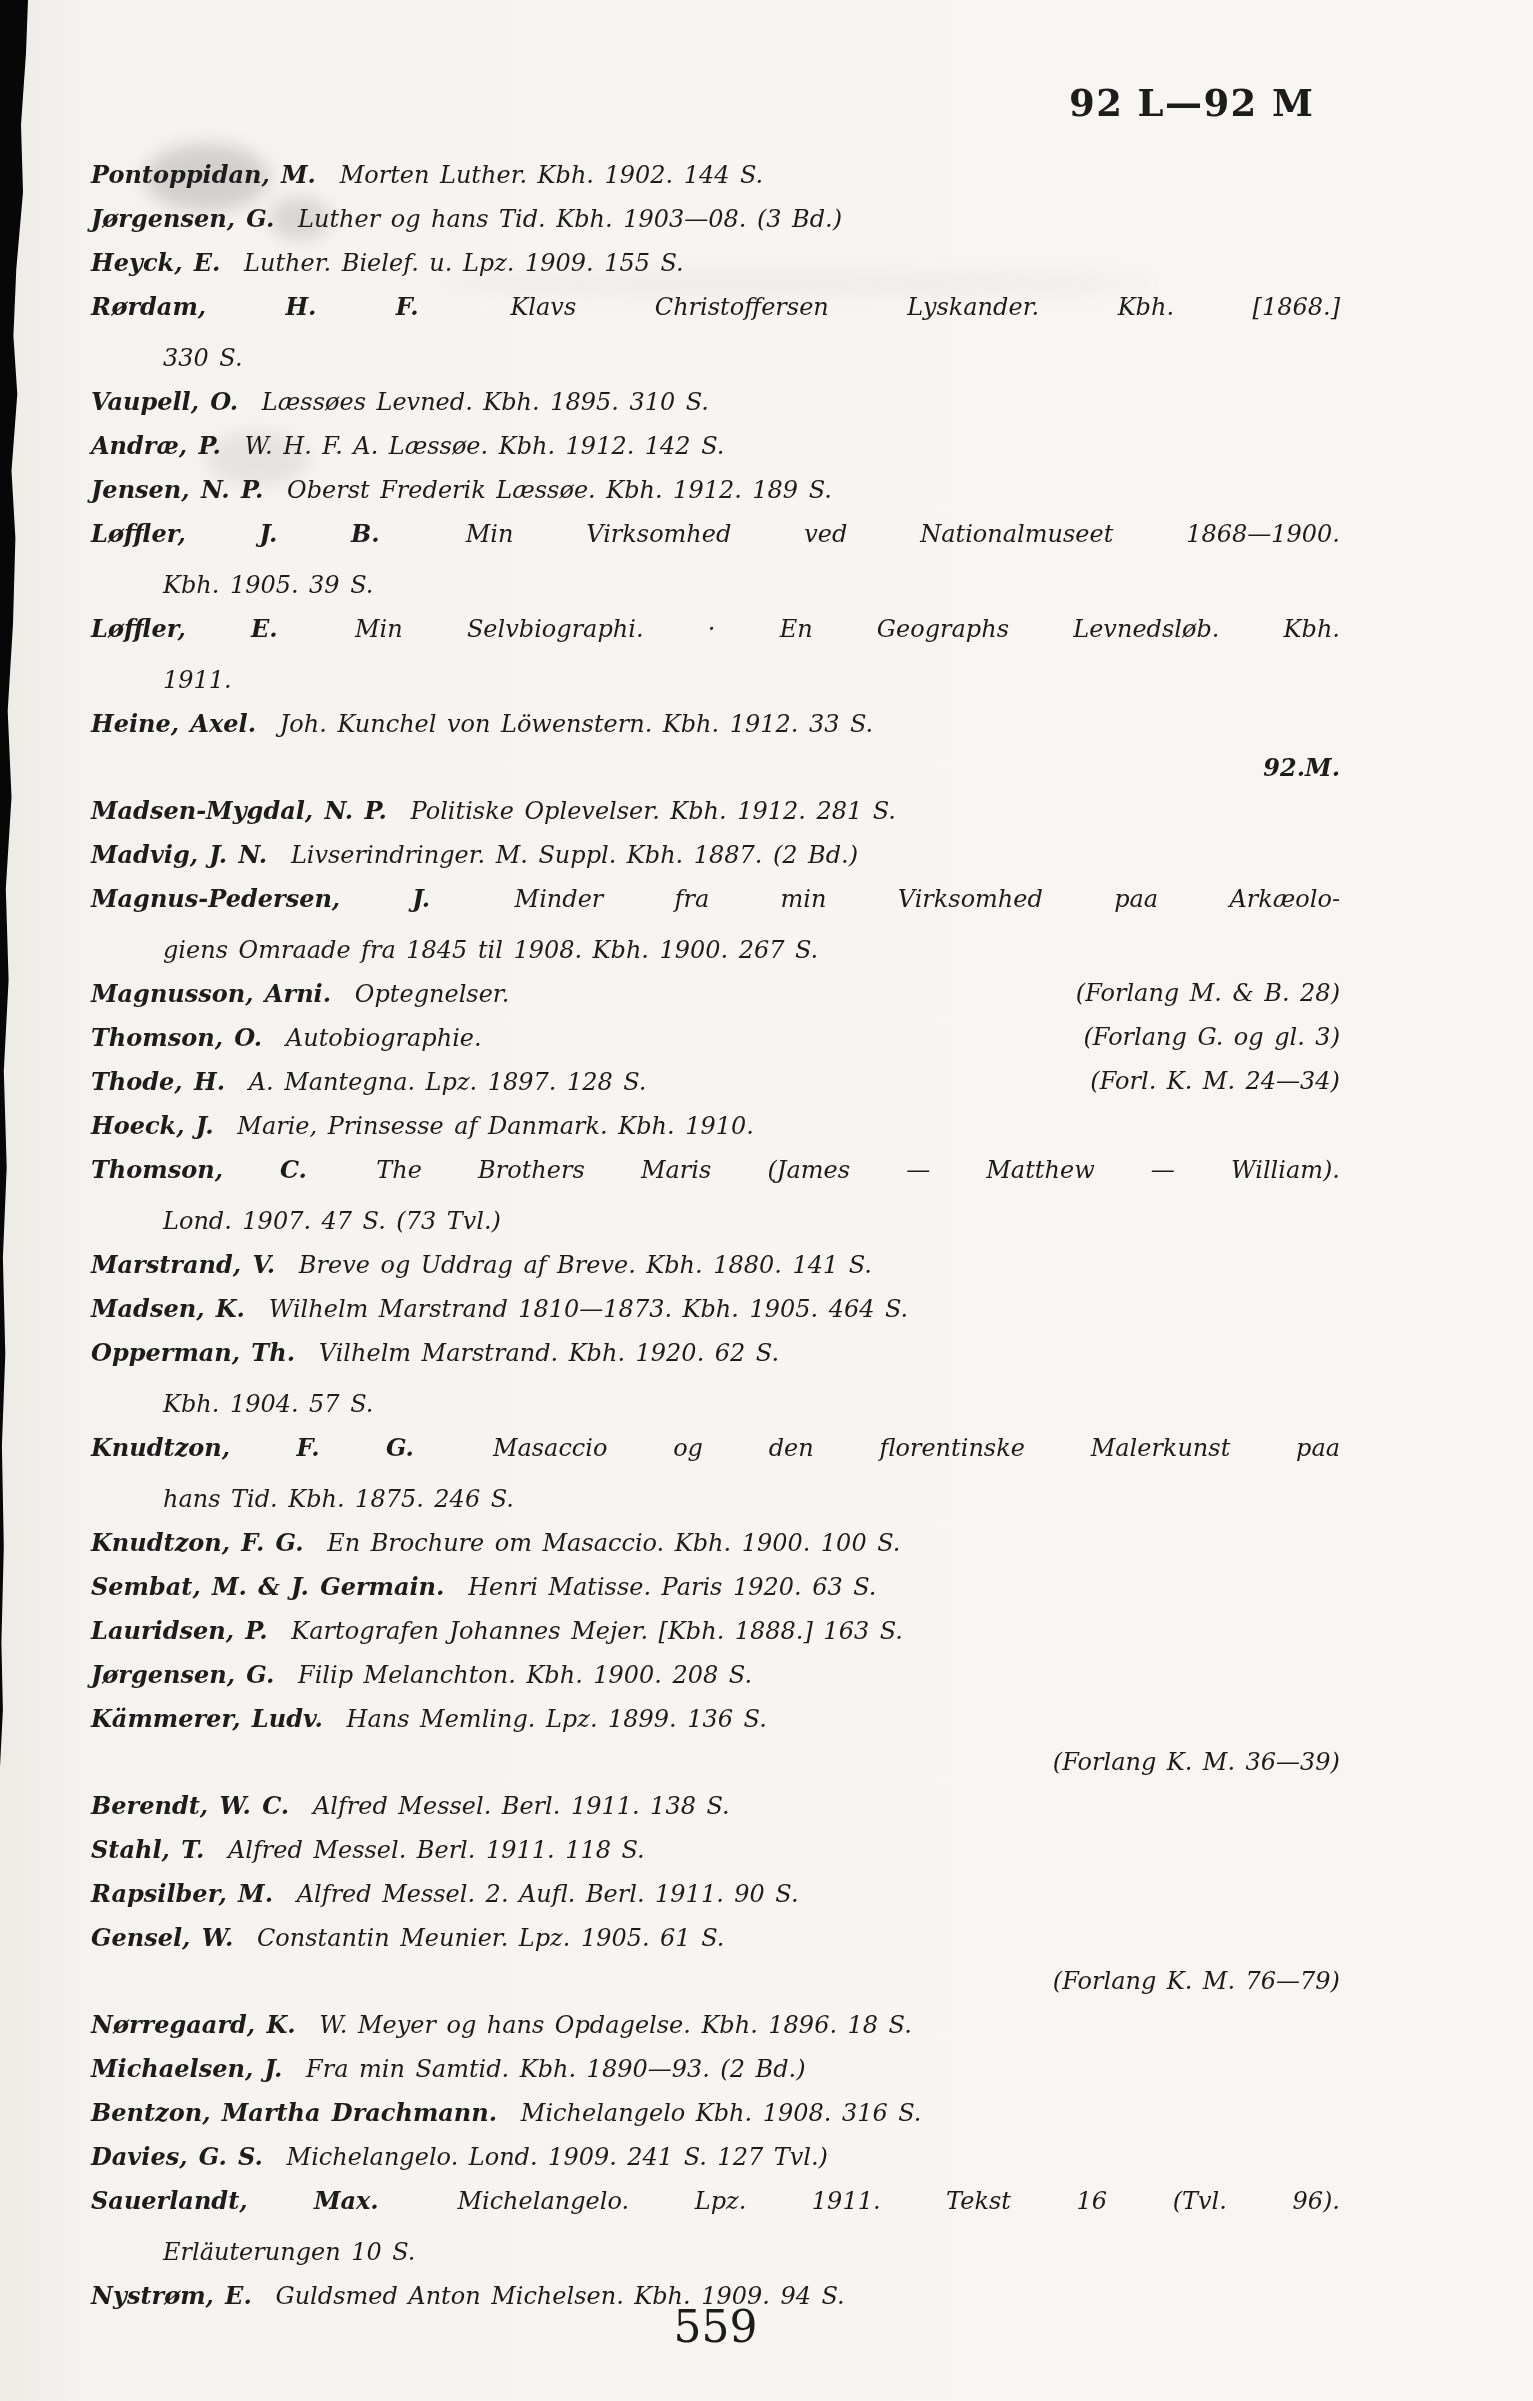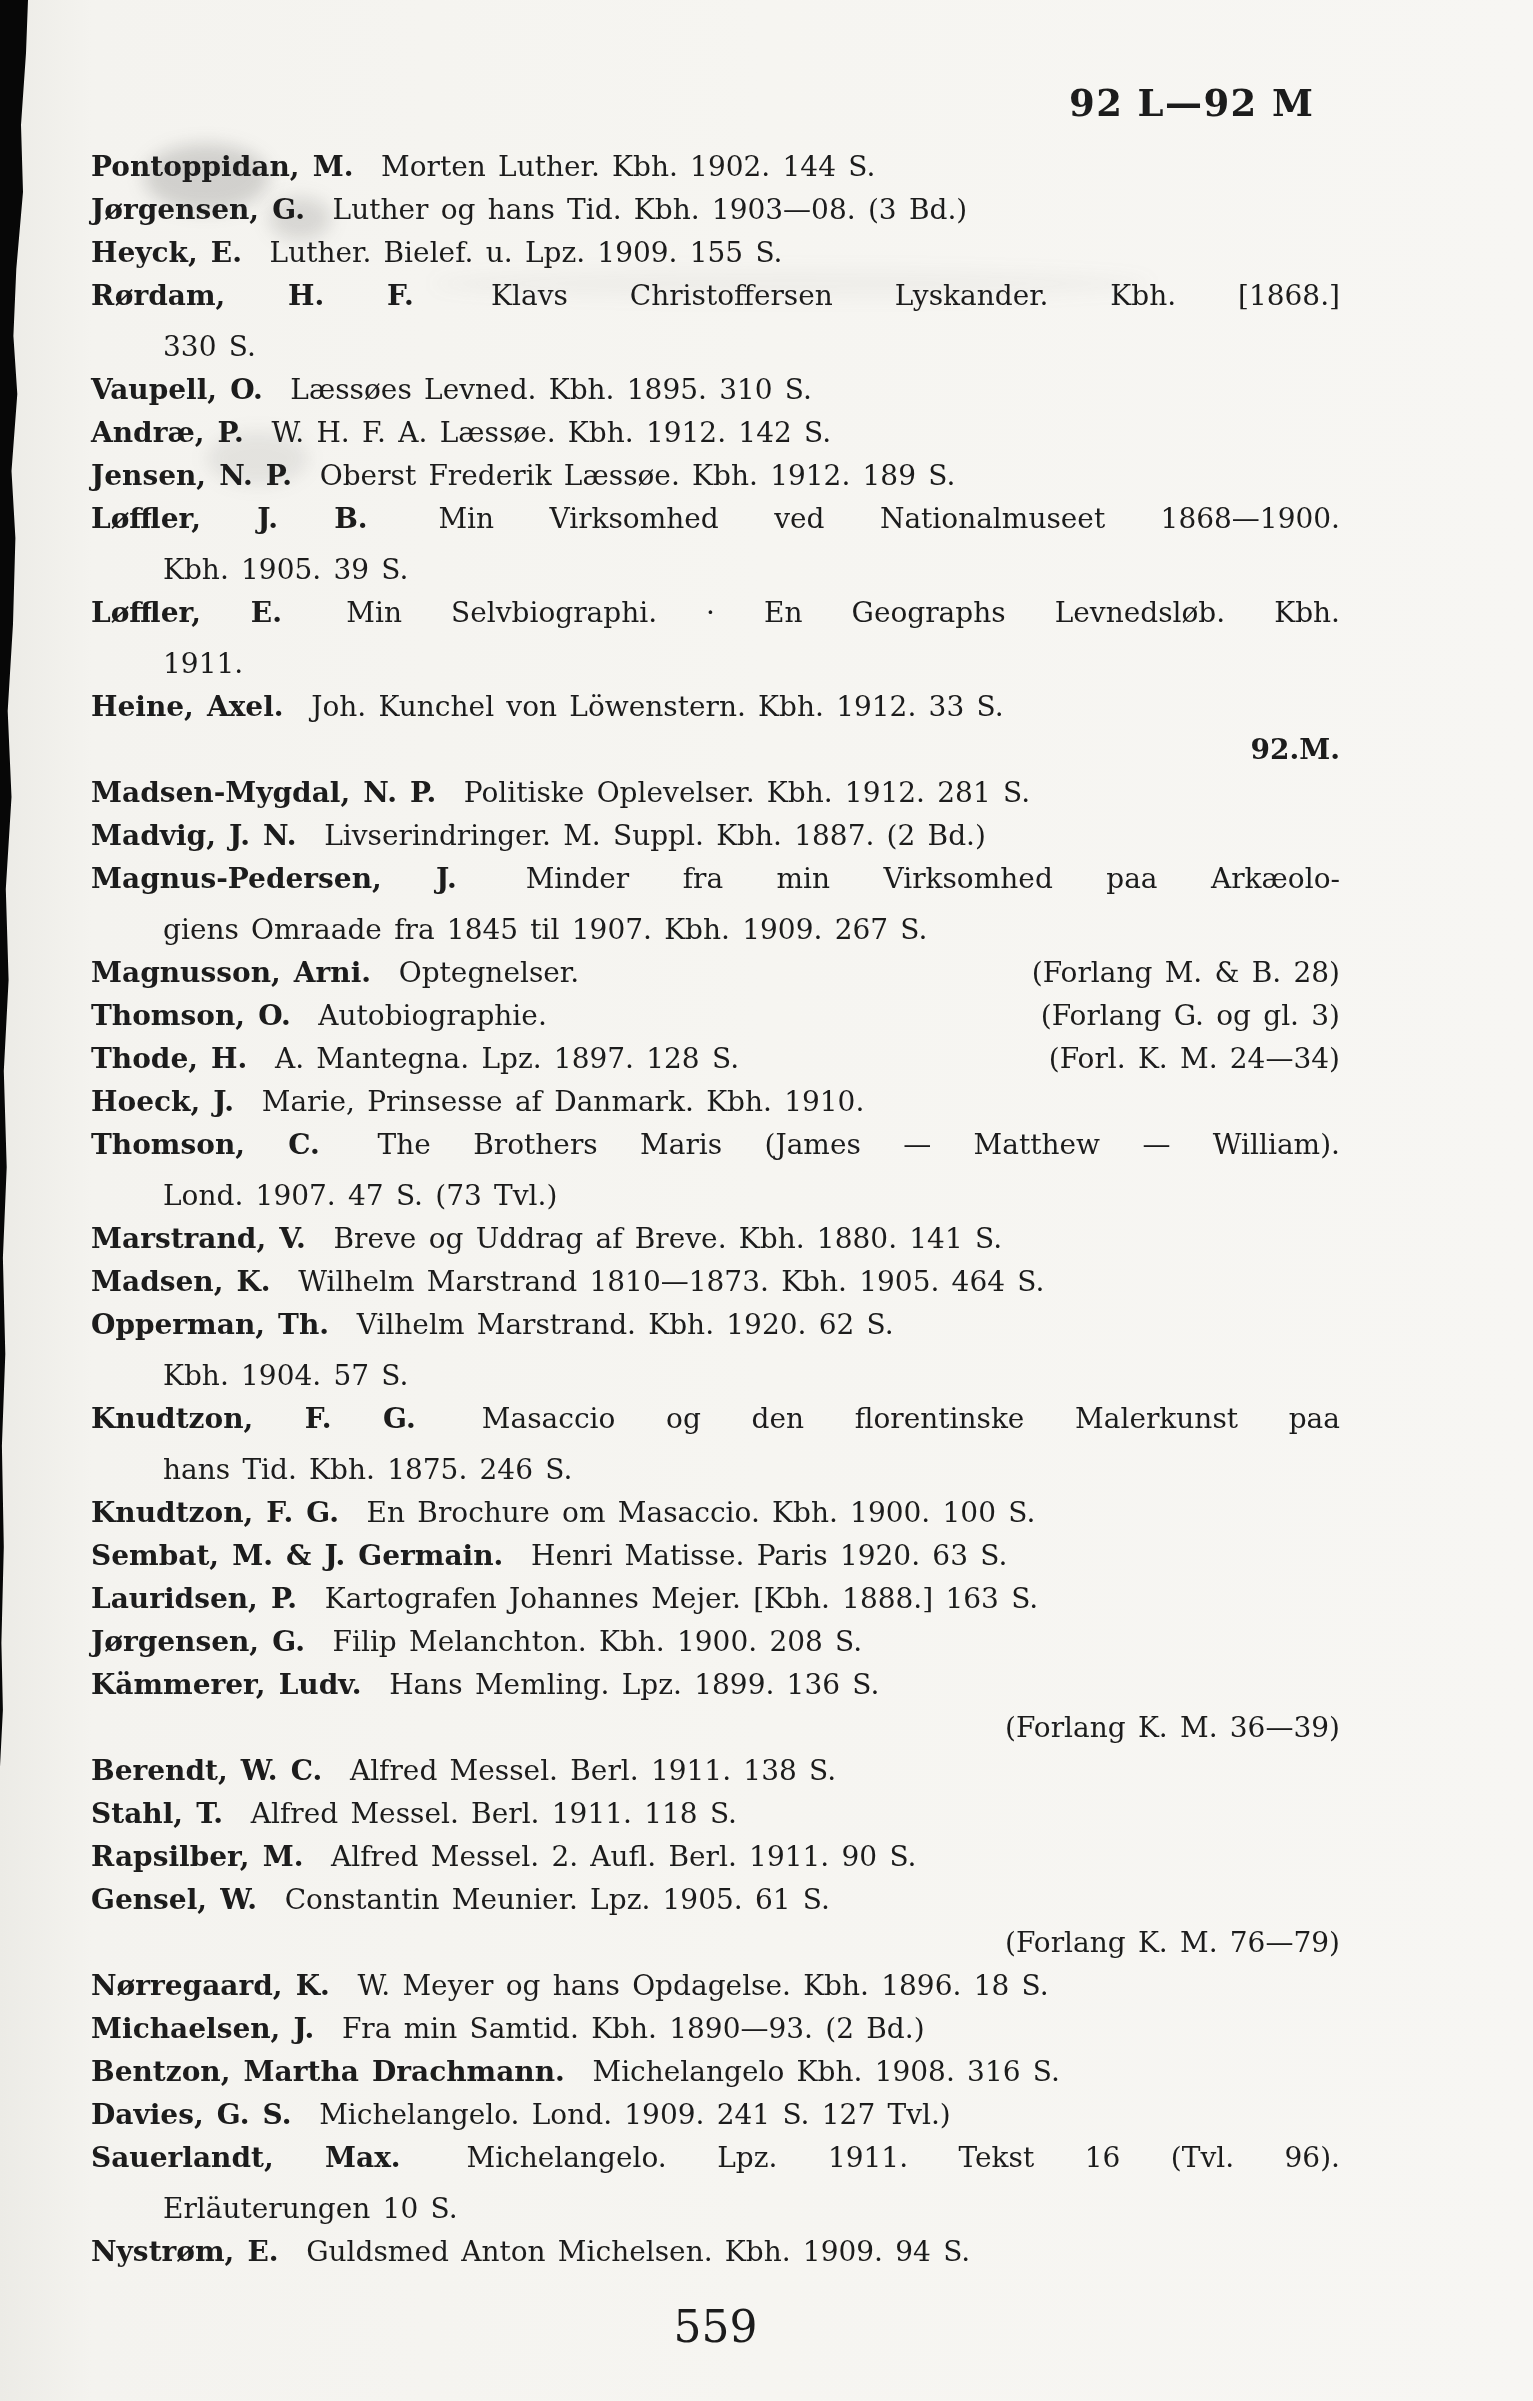--- a/index.html
+++ b/index.html
@@ -46,25 +46,26 @@
   .running-head {
     position: absolute;
     left: 1069px; top: 81px;
     font-size: 37px;
     font-weight: bold;
     letter-spacing: 1.4px;
     white-space: nowrap;
   }
   .entries {
     position: absolute;
-    left: 91px; top: 145px;
+    left: 91px; top: 153px;
     width: 1249px;
-    font-size: 28px;
+    font-size: 24px;
     line-height: 43px;
     word-spacing: 0.12em;
+    font-style: italic;
   }
   .line {
     text-align: justify;
   }
   .line.stretch {
     text-align-last: justify;
   }
   .line.cont {
     padding-left: 72px;
     margin-top: 8px;
@@ -147,21 +148,21 @@
         <span>M.</span>
       </div>
       <div class="entry">
         <div class="line first"><span class="author">Madsen-Mygdal, N. P.</span> Politiske Oplevelser.  Kbh. 1912.  281 S.</div>
       </div>
       <div class="entry">
         <div class="line first"><span class="author">Madvig, J. N.</span> Livserindringer.  M. Suppl.  Kbh. 1887.  (2 Bd.)</div>
       </div>
       <div class="entry">
         <div class="line first stretch"><span class="author">Magnus-Pedersen, J.</span> Minder fra min Virksomhed paa Arkæolo-</div>
-        <div class="line cont">giens Omraade fra 1845 til 1907.  Kbh. 1909.  267 S.</div>
+        <div class="line cont">giens Omraade fra 1845 til 1908.  Kbh. 1900.  267 S.</div>
       </div>
       <div class="entry">
         <div class="line first split">
           <span class="left-part"><span class="author">Magnusson, Arni.</span> Optegnelser.</span>
           <span class="right-part">(Forlang M. &amp; B. 28)</span>
         </div>
       </div>
       <div class="entry">
         <div class="line first split">
           <span class="left-part"><span class="author">Thomson, O.</span> Autobiographie.</span>

